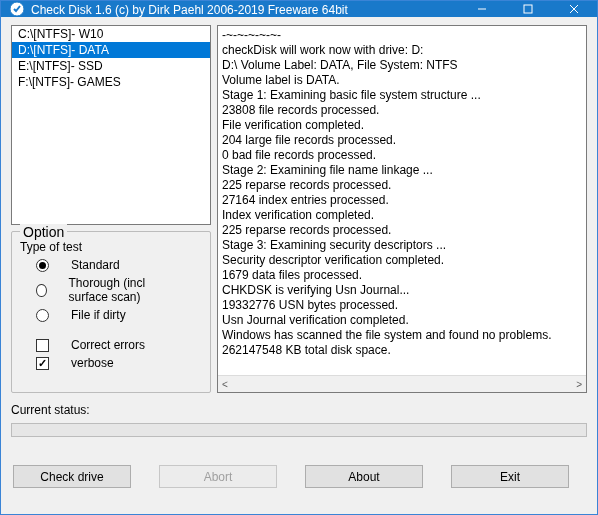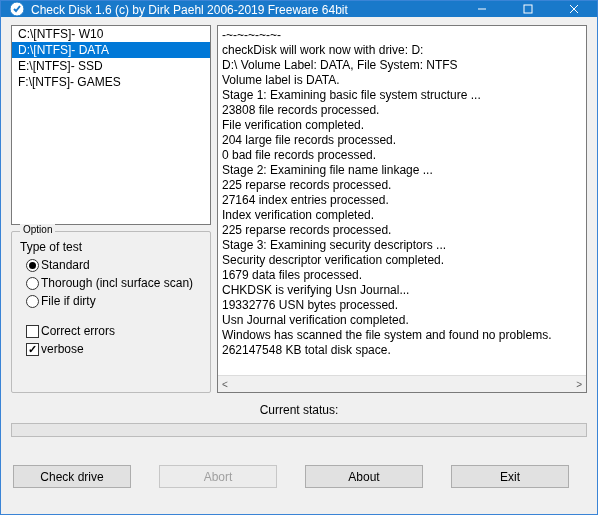--- a/index.html
+++ b/index.html
@@ -13,35 +13,35 @@
 
   .client { flex: 1; padding: 8px 10px 10px 10px; display: flex; flex-direction: column; background: #f0f0f0; }
 
   .upper { display: flex; gap: 6px; height: 368px; }
   .left { width: 200px; display: flex; flex-direction: column; }
   .drives { flex: 0 0 200px; background: #fff; border: 1px solid #7a7a7a; overflow: hidden; }
   .drive-row { padding: 1px 6px; white-space: nowrap; cursor: default; }
   .drive-row.selected { background: #0078d7; color: #fff; }
 
   .options { border: 1px solid #bcbcbc; border-radius: 2px; padding: 8px 8px 8px 8px; position: relative; margin-top: 6px; flex: 1; background: #f0f0f0; }
-  .options .legend { position: absolute; top: -8px; left: 8px; background: #f0f0f0; padding: 0 3px; font-size: 10px; color: #000; }
+  .options .legend { position: absolute; top: -8px; left: 8px; background: #f0f0f0; padding: 0 3px; font-size: 14px; color: #000; }
   .options .sub { font-size: 12px; margin-bottom: 4px; }
-  .radio-row, .check-row { display: flex; align-items: center; gap: 2px; margin: 4px 6px; }
+  .radio-row, .check-row { display: flex; align-items: center; gap: 22px; margin: 4px 16px; }
   .radio { width: 13px; height: 13px; border: 1px solid #333; border-radius: 50%; display: inline-flex; align-items: center; justify-content: center; background: #fff; }
   .radio.sel::after { content: ""; width: 7px; height: 7px; border-radius: 50%; background: #000; }
   .check { width: 13px; height: 13px; border: 1px solid #333; display: inline-flex; align-items: center; justify-content: center; background: #fff; font-size: 11px; line-height: 1; }
   .check.sel::after { content: "✓"; color: #000; font-weight: bold; }
   .opts-gap { height: 8px; }
 
   .output { flex: 1; background: #fff; border: 1px solid #7a7a7a; overflow: hidden; position: relative; display: flex; flex-direction: column; }
   .output-lines { flex: 1; padding: 2px 4px; white-space: nowrap; overflow: hidden; }
   .output-lines div { line-height: 15px; }
   .hscroll { height: 17px; background: #f0f0f0; border-top: 1px solid #dcdcdc; display: flex; align-items: center; justify-content: space-between; padding: 0 4px; color: #606060; font-size: 10px; }
 
-  .status { margin-top: 10px; font-size: 12px; color: #000; display: flex; gap: 4px; justify-content: center; }
+  .status { margin-top: 10px; font-size: 12px; color: #000; display: flex; gap: 4px; }
   .progress { height: 14px; background: #e6e6e6; border: 1px solid #bcbcbc; margin-top: 6px; }
 
   .buttons { display: flex; gap: 28px; margin-top: 12px; padding: 16px 2px; }
   .btnf { width: 118px; height: 23px; background: #e1e1e1; border: 1px solid #adadad; display: flex; align-items: center; justify-content: center; cursor: default; }
   .btnf.disabled { color: #a0a0a0; border-color: #c7c7c7; background: #ececec; }
 </style>
 </head>
 <body>
 
 <div class="window">

